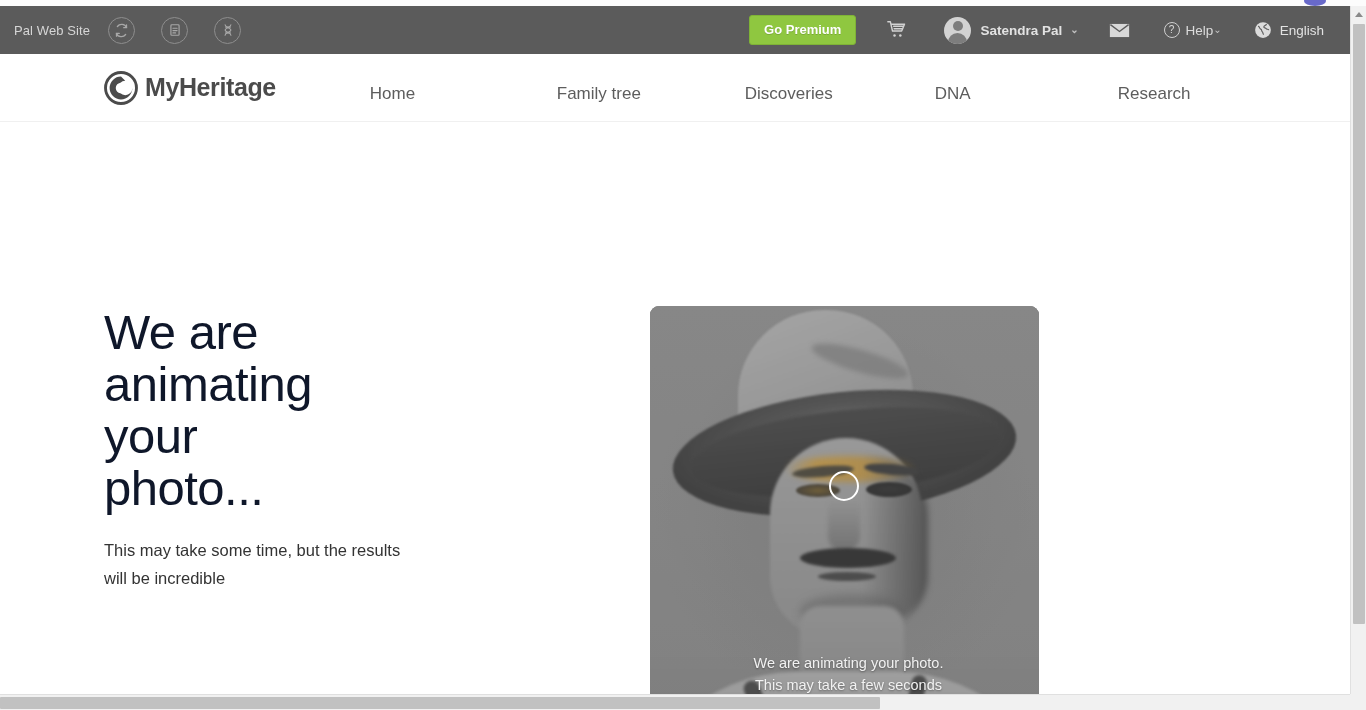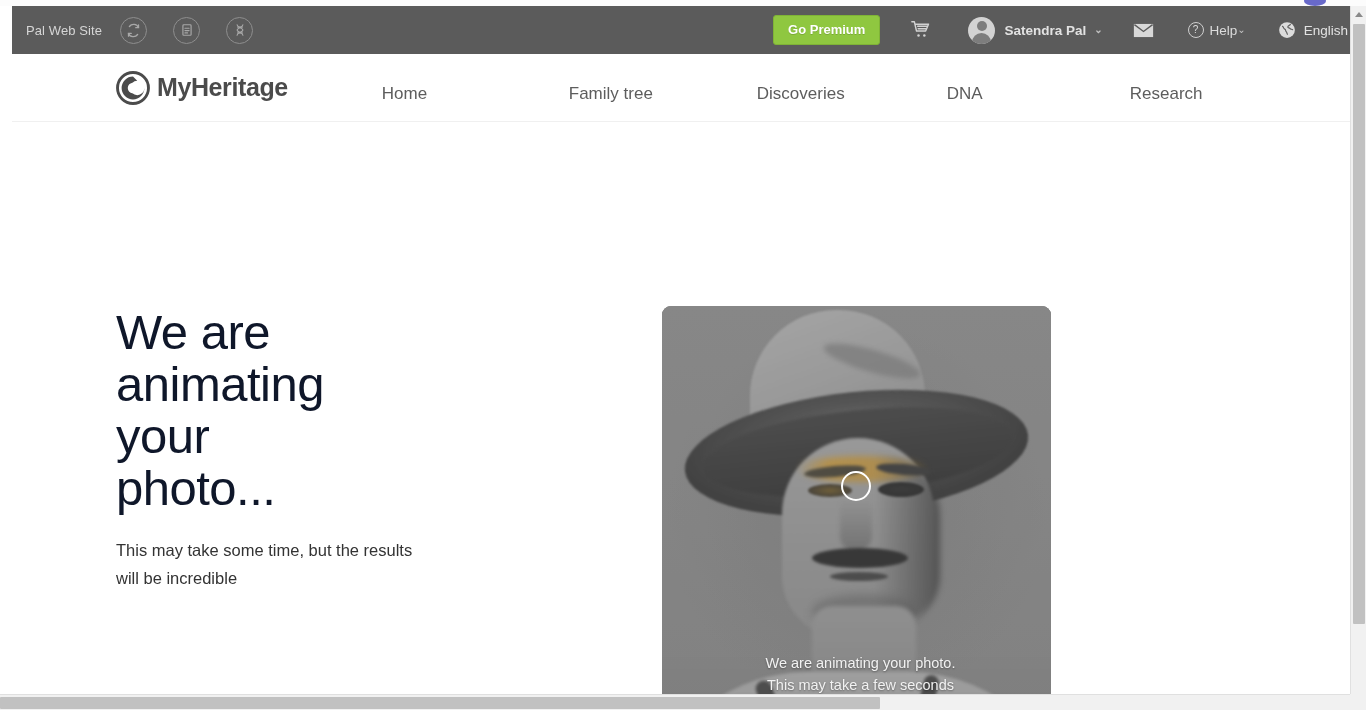--- a/index.html
+++ b/index.html
@@ -17,21 +17,21 @@
     position:absolute; left:0; top:0; width:1366px; height:6px;
     background:#fcfcfc;
   }
   .browser-blob {
     position:absolute; left:1304px; top:-4px; width:22px; height:10px;
     background:#4d4fbf; border-radius:50%; opacity:.85;
   }
 
   
   .viewport {
-    position:absolute; left:12px; top:6px; width:1350px; height:688px;
+    position:absolute; left:0; top:6px; width:1350px; height:688px;
     background:#fff; overflow:hidden;
   }
 
   
   .topbar {
     position:relative;
     height:48px; width:100%;
     background:#5b5b5b;
     display:flex; align-items:center;
   }
@@ -43,21 +43,21 @@
   .circ-icon {
     width:27px; height:27px; border-radius:50%;
     border:1px solid #8e8e8e;
     display:flex; align-items:center; justify-content:center;
     margin-right:26px; color:#9e9e9e;
   }
   .circ-icon svg { display:block; }
 
   .topbar-right {
     margin-left:auto; display:flex; align-items:center;
-    padding-right:14px;
+    padding-right:26px;
   }
   .go-premium {
     background:#8fc740; color:#ffffff;
     font-size:13px; font-weight:bold;
     padding:6px 14px 7px; border-radius:3px;
     border:1px solid #7fb336;
     white-space:nowrap; margin-right:30px;
     text-shadow:0 1px 0 rgba(0,0,0,.15);
   }
   .cart-icon { margin-right:36px; color:#d0d0d0; display:flex; align-items:center; }

